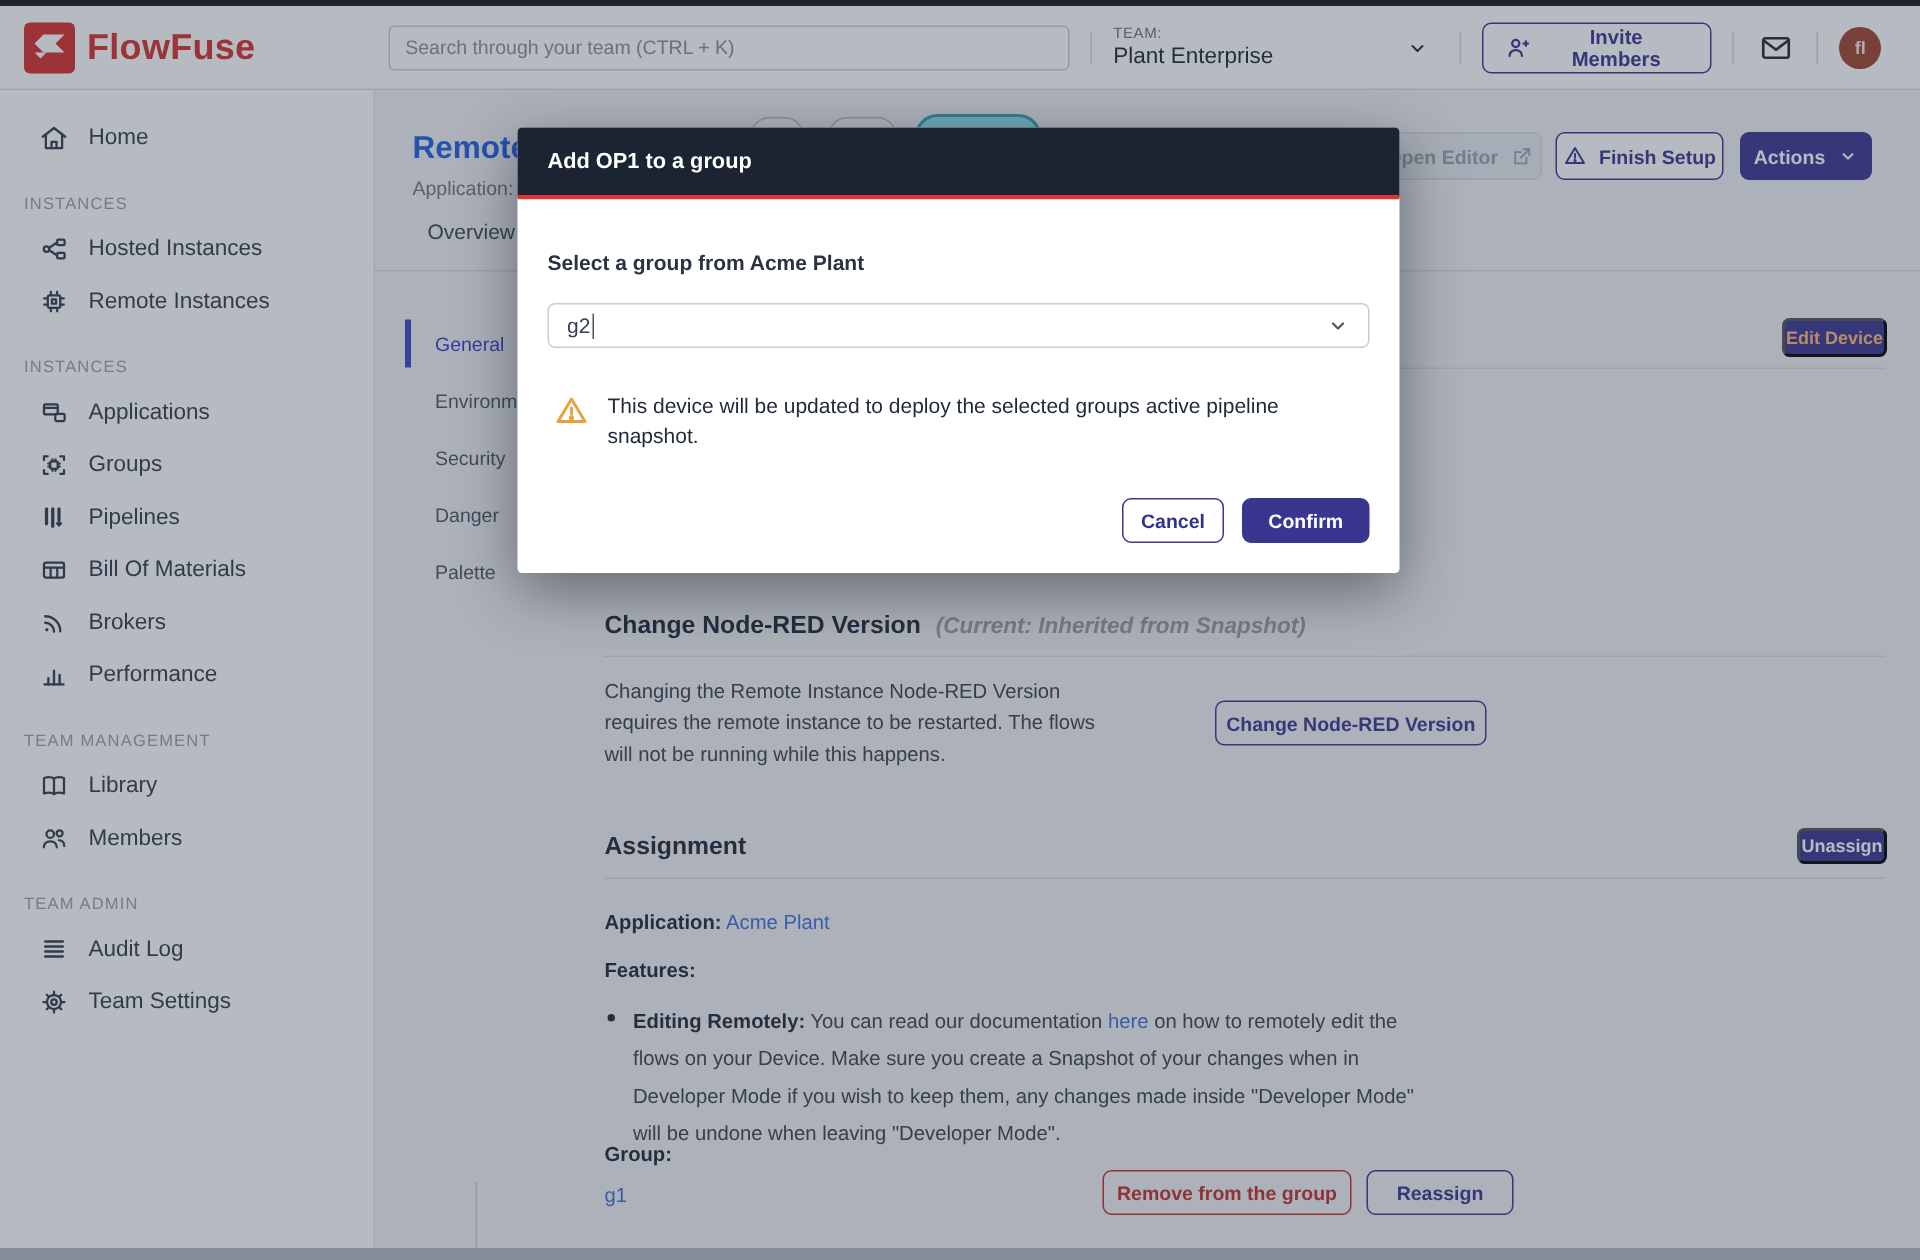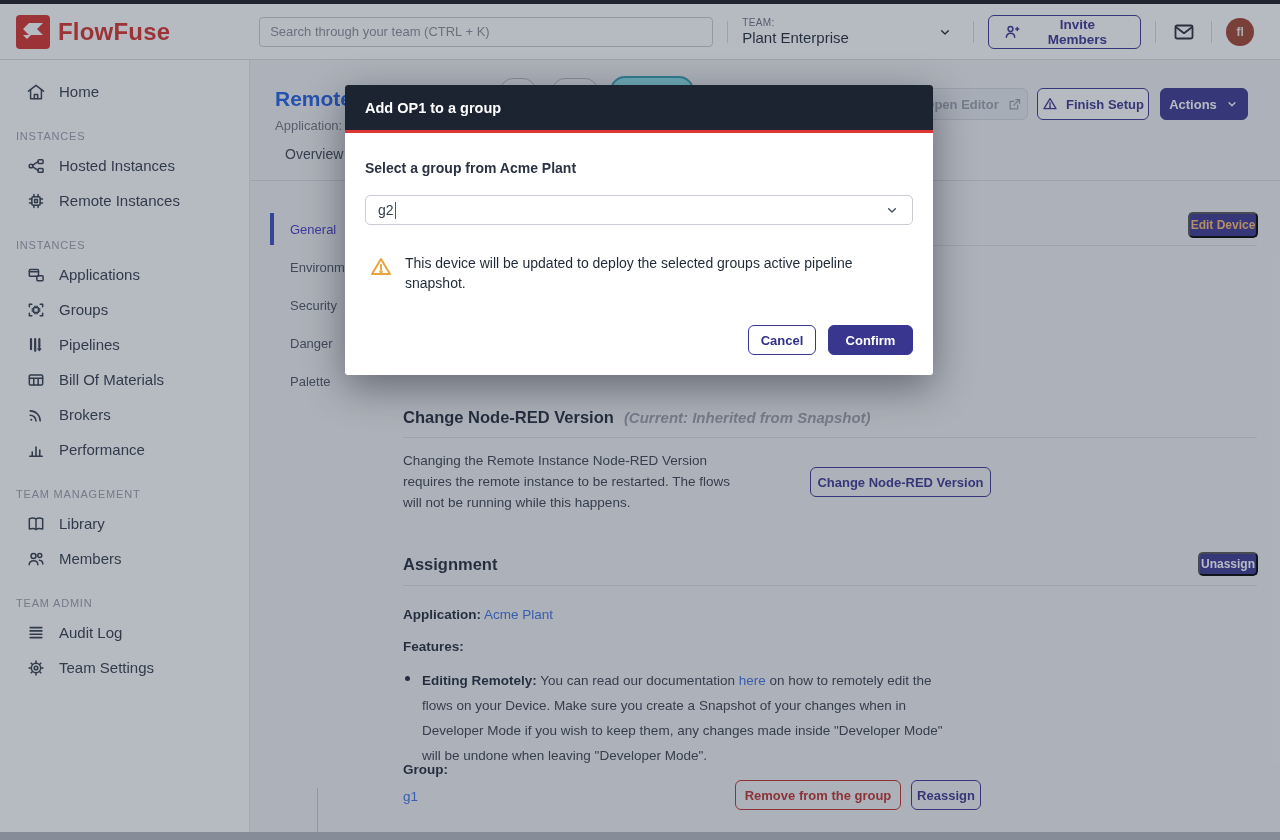--- a/index.html
+++ b/index.html
@@ -84,33 +84,33 @@
   .kv b { font-weight:700; }
   .kv a { color:#3f6fe0; text-decoration:none; }
   .bullet-block { position:absolute; left:153px; top:608px; width:540px; font-size:13.5px;
                   line-height:25px; color:#3a424d; display:flex; }
   .bullet-dot { width:5px; height:5px; border-radius:50%; background:#1f2937; margin:8px 12px 0 2px; flex:none; }
   .bullet-block b { color:#1f2937; }
   .bullet-block a { color:#3f6fe0; text-decoration:none; }
   .group-link { position:absolute; left:153px; top:729px; font-size:13.5px; color:#3f6fe0; text-decoration:none; }
   .remove-btn { position:absolute; left:485px; top:720px; width:166px; height:30px;
                 border:1px solid #c0302c; color:#c0302c; background:transparent; }
-  .reassign-btn { position:absolute; left:661px; top:720px; width:70px; height:30px; }
+  .reassign-btn { position:absolute; left:661px; top:720px; width:98px; height:30px; }
   .stub-line { position:absolute; left:67px; top:728px; width:1px; height:44px; background:#c6c9cd; }
 
   .bottom-scroll { position:absolute; left:0; top:832px; width:1280px; height:8px; background:#b6bac0; z-index:1; }
 
   
   .overlay { position:absolute; left:0; top:0; width:1280px; height:840px; background:rgba(47,57,77,0.35); z-index:5; }
   .modal { position:absolute; left:345px; top:85px; width:588px; z-index:10; background:#fff;
            border-radius:3px; box-shadow:0 12px 40px rgba(10,15,25,0.45); }
   .modal-header { height:48px; background:#1c2432; border-bottom:3px solid #dd3634; display:flex; align-items:center;
                   padding:0 20px; border-radius:3px 3px 0 0; }
   .modal-title { color:#fff; font-size:14.5px; font-weight:700; }
-  .modal-body { padding:25px 20px 20px 20px; }
+  .modal-body { padding:32px 20px 20px 20px; }
   .modal-prompt { font-size:14px; font-weight:700; color:#2a3342; margin-top:2px; }
   .combo { margin-top:19px; height:30px; border:1px solid #c9ccd2; border-radius:5px; background:#fff;
            display:flex; align-items:center; padding:0 12px; cursor:text; }
   .combo-value { font-size:14px; color:#374151; }
   .caret { width:1px; height:17px; background:#4b5563; margin-left:1px; }
   .combo-chevron { margin-left:auto; }
   .warn-row { display:flex; margin-top:28px; }
   .warn-icon { flex:none; margin:2px 12px 0 4px; }
   .warn-text { font-size:14px; line-height:20px; color:#1f2937; width:470px; }
   .modal-actions { display:flex; justify-content:flex-end; gap:12px; margin-top:32px; }

